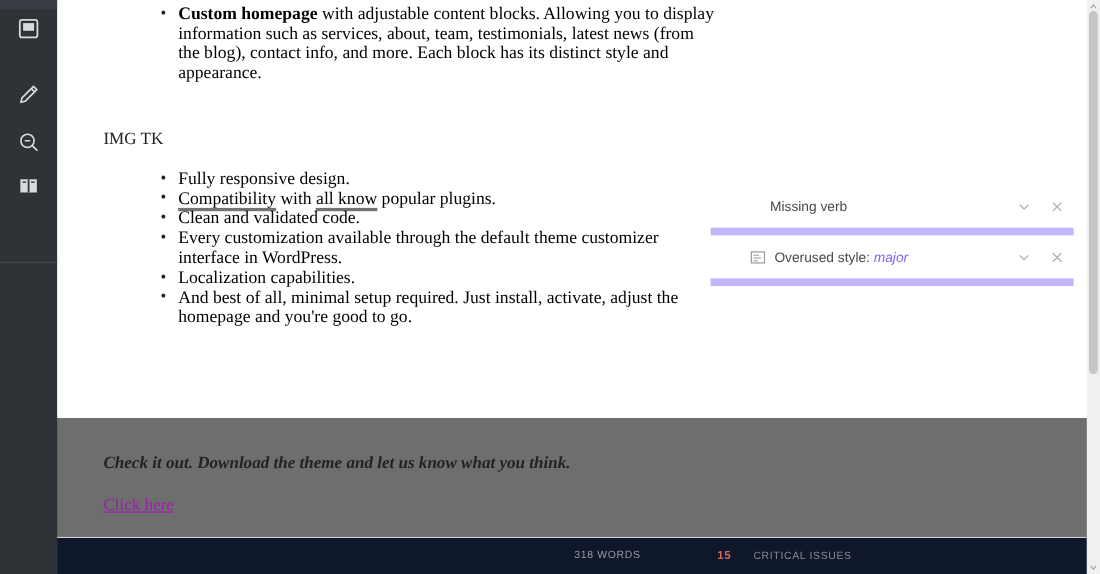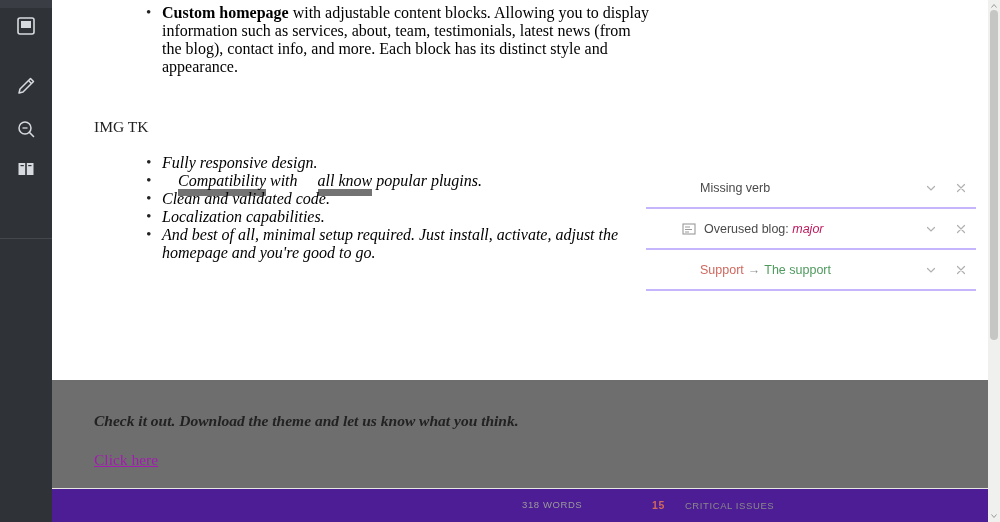--- a/index.html
+++ b/index.html
@@ -103,26 +103,24 @@
     position: absolute;
     left: 78px;
     top: 4px;
     width: 490px;
   }
   .list2 {
     position: absolute;
     left: 78px;
     top: 154px;
     width: 490px;
-    font-style: italic;
   }
   b { font-weight: bold; }
   .u-grammar {
-    border-bottom: 7px solid #737373;
-    margin-left: 16px;
+    border-bottom: 3px solid #737373;
   }
   .closing {
     position: absolute;
     left: 42px;
     top: 412px;
     font-style: italic;
     font-weight: bold;
     font-size: 15.5px;
     color: #222;
   }
@@ -137,21 +135,21 @@
   
   .cards {
     position: absolute;
     left: 594px;
     top: 168px;
     width: 330px;
   }
   .card {
     position: relative;
     height: 39px;
-    border-bottom: 2px solid #c4b5fd;
+    border-bottom: 7px solid #c4b5fd;
     display: flex;
     align-items: center;
     font-family: "Liberation Sans", sans-serif;
     font-size: 12.5px;
     color: #4a4a4a;
     background: transparent;
   }
   .card .card-icon {
     width: 22px;
     margin-left: 0px;
@@ -162,21 +160,21 @@
   }
   .card .card-text {
     flex: 1;
     padding-left: 0px;
     white-space: nowrap;
     overflow: hidden;
   }
   .card.has-icon .card-text { padding-left: 4px; }
   .card.no-icon .card-text { padding-left: 54px; }
   .card.has-icon .card-icon { margin-left: 32px; }
-  .em-italic { font-style: italic; color: #be185d; }
+  .em-italic { font-style: italic; color: #8b5cf6; }
   .word-old { color: #d0685e; text-decoration: none; }
   .word-arrow { color: #8f8f8f; padding: 0 4px; }
   .word-new { color: #4e9a5e; }
   .card-actions {
     display: flex;
     align-items: center;
     gap: 16px;
     padding-right: 8px;
     color: #b0b0b0;
   }
@@ -187,21 +185,21 @@
     justify-content: center;
     cursor: pointer;
   }
   
   .footer {
     position: absolute;
     left: 52px;
     top: 488px;
     width: 936px;
     height: 34px;
-    background: #4c1d95;
+    background: #0f172a;
     border-top: 1px solid #e6e6e3;
     font-family: "Liberation Sans", sans-serif;
     font-size: 9.5px;
     letter-spacing: 0.6px;
     color: #9a9a9a;
   }
   .footer .words {
     position: absolute;
     left: 470px;
     top: 10px;
@@ -303,20 +301,21 @@
         <b>Custom homepage</b><span> with adjustable content blocks. Allowing you to display information such as services, about, team, testimonials, latest news (from the blog), contact info, and more. Each block has its distinct style and appearance.</span>
       </li>
     </ul>
 
     <div class="para-img">IMG TK</div>
 
     <ul class="bullets list2">
       <li><span>Fully responsive design.</span></li>
       <li><span class="u-grammar">Compatibility</span><span> with </span><span class="u-grammar">all know</span><span> popular plugins.</span></li>
       <li><span>Clean and validated code.</span></li>
+      <li><span>Every customization available through the default theme customizer interface in WordPress.</span></li>
       <li><span>Localization capabilities.</span></li>
       <li><span>And best of all, minimal setup required. Just install, activate, adjust the homepage and you're good to go.</span></li>
     </ul>
 
     <div class="closing">Check it out. Download the theme and let us know what you think.</div>
 
     <a class="link" href="#">Click here</a>
 
     <div class="cards">
 
@@ -338,50 +337,35 @@
 
       <div class="card has-icon">
         <div class="card-icon">
           <svg width="14" height="14" viewBox="0 0 14 14">
             <rect x="1" y="2" width="12" height="10" fill="none" stroke="#9a9a9a" stroke-width="1.1"></rect>
             <line x1="3" y1="5" x2="8" y2="5" stroke="#9a9a9a" stroke-width="1"></line>
             <line x1="3" y1="7.5" x2="10" y2="7.5" stroke="#9a9a9a" stroke-width="1"></line>
             <line x1="3" y1="10" x2="7" y2="10" stroke="#9a9a9a" stroke-width="1"></line>
           </svg>
         </div>
-        <div class="card-text"><span>Overused blog: </span><span class="em-italic">major</span></div>
+        <div class="card-text"><span>Overused style: </span><span class="em-italic">major</span></div>
         <div class="card-actions">
           <div class="chev">
             <svg width="12" height="12" viewBox="0 0 12 12">
                 <path d="M2.5 4.5 L6 8 L9.5 4.5" fill="none" stroke="#b0b0b0" stroke-width="1.2" stroke-linecap="round"></path>
               </svg>
           </div>
           <div class="xmark">
             <svg width="12" height="12" viewBox="0 0 12 12">
                 <path d="M2.5 2.5 L9.5 9.5 M9.5 2.5 L2.5 9.5" stroke="#b0b0b0" stroke-width="1.2" stroke-linecap="round"></path>
               </svg>
           </div>
         </div>
       </div>
 
-      <div class="card no-icon">
-        <div class="card-text"><span class="word-old">Support</span><span class="word-arrow">→</span><span class="word-new">The support</span></div>
-        <div class="card-actions">
-          <div class="chev">
-            <svg width="12" height="12" viewBox="0 0 12 12">
-                <path d="M2.5 4.5 L6 8 L9.5 4.5" fill="none" stroke="#b0b0b0" stroke-width="1.2" stroke-linecap="round"></path>
-              </svg>
-          </div>
-          <div class="xmark">
-            <svg width="12" height="12" viewBox="0 0 12 12">
-                <path d="M2.5 2.5 L9.5 9.5 M9.5 2.5 L2.5 9.5" stroke="#b0b0b0" stroke-width="1.2" stroke-linecap="round"></path>
-              </svg>
-          </div>
-        </div>
-      </div>
 
 
     </div>
   </div>
 
   <div class="footer">
     <div class="words">318 WORDS</div>
     <div class="issues">
       <span class="count">15</span><span class="label">CRITICAL ISSUES</span>
     </div>

